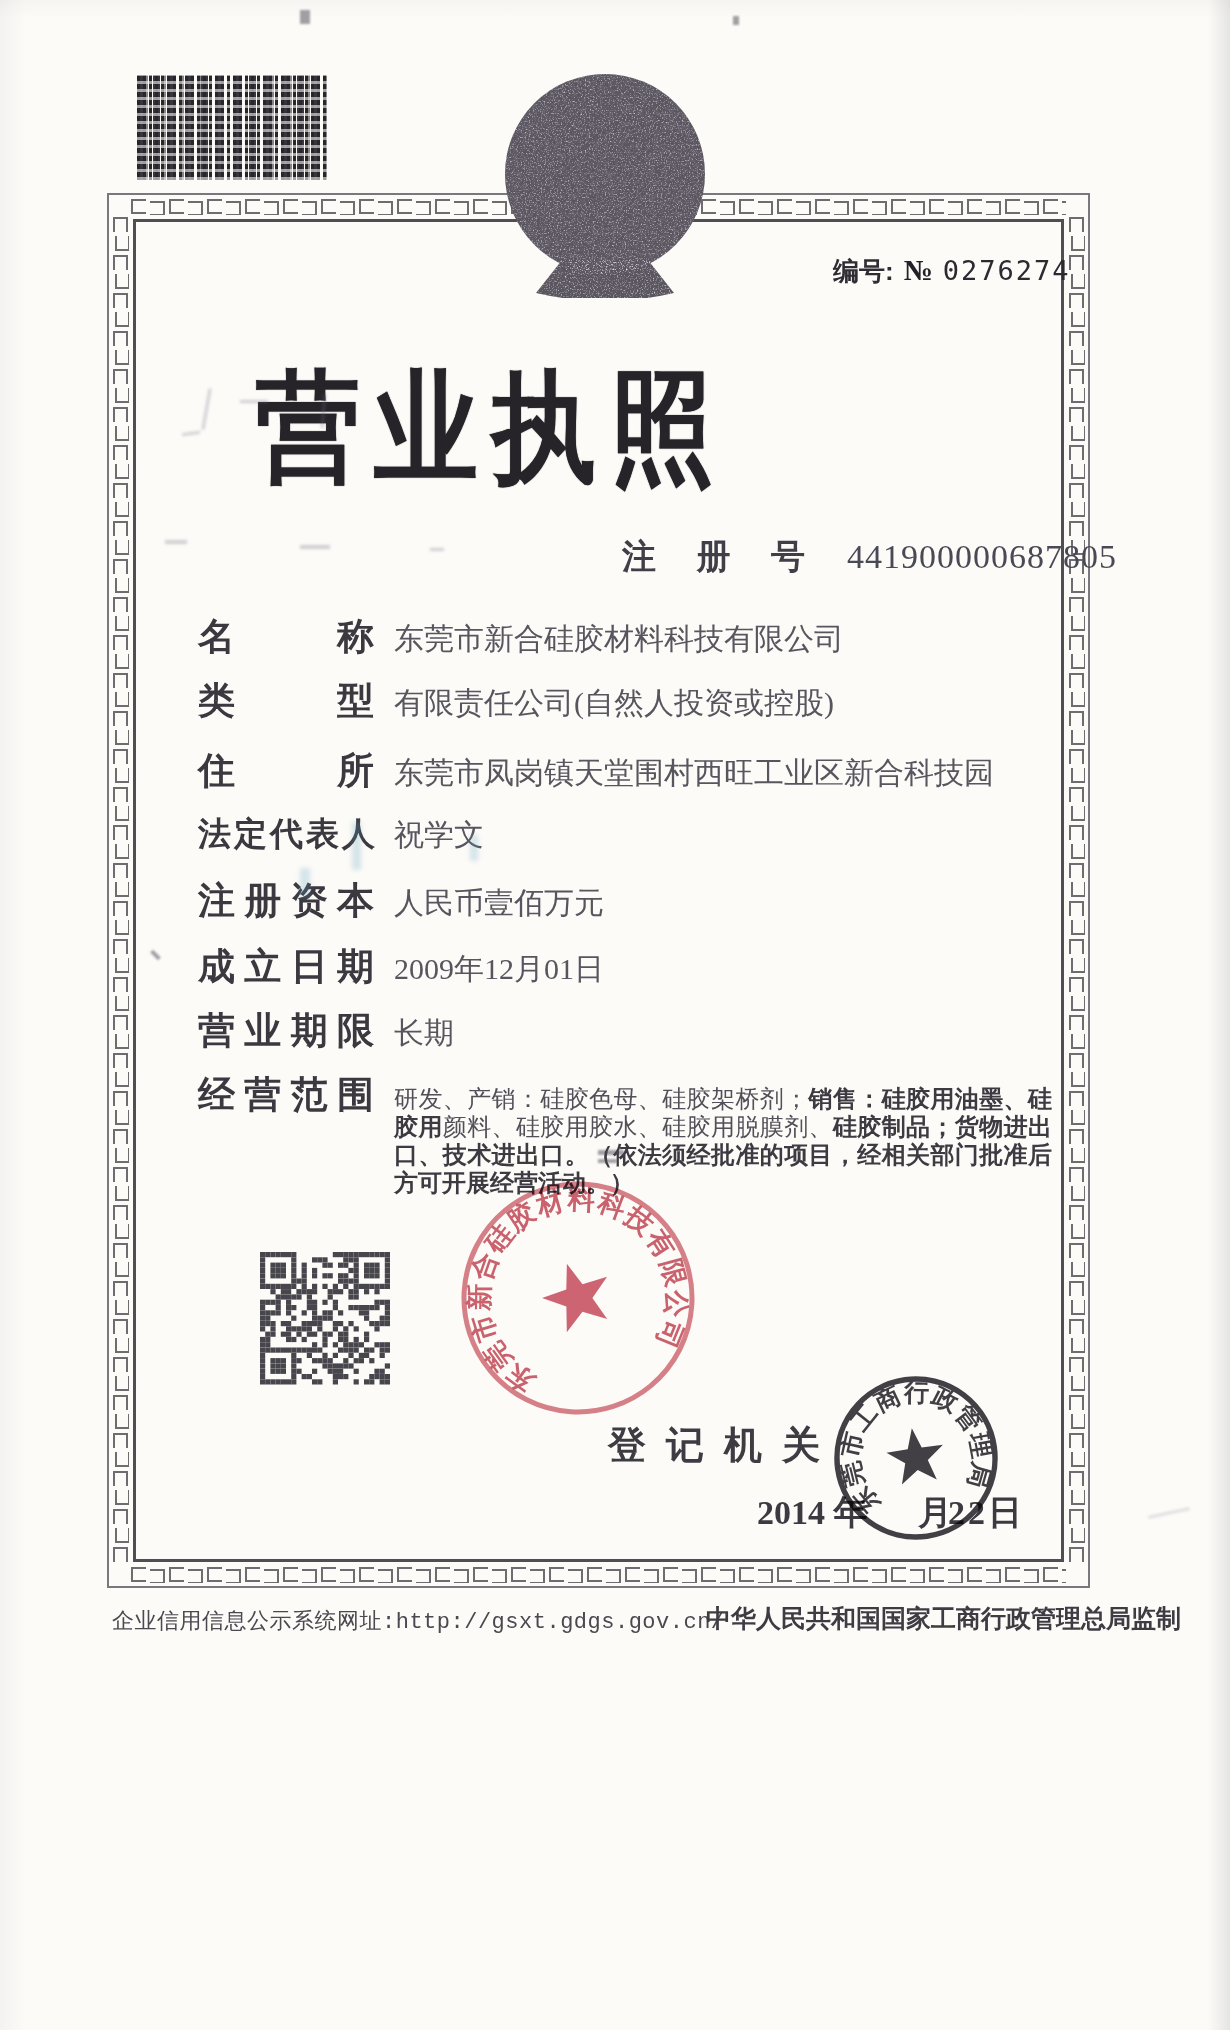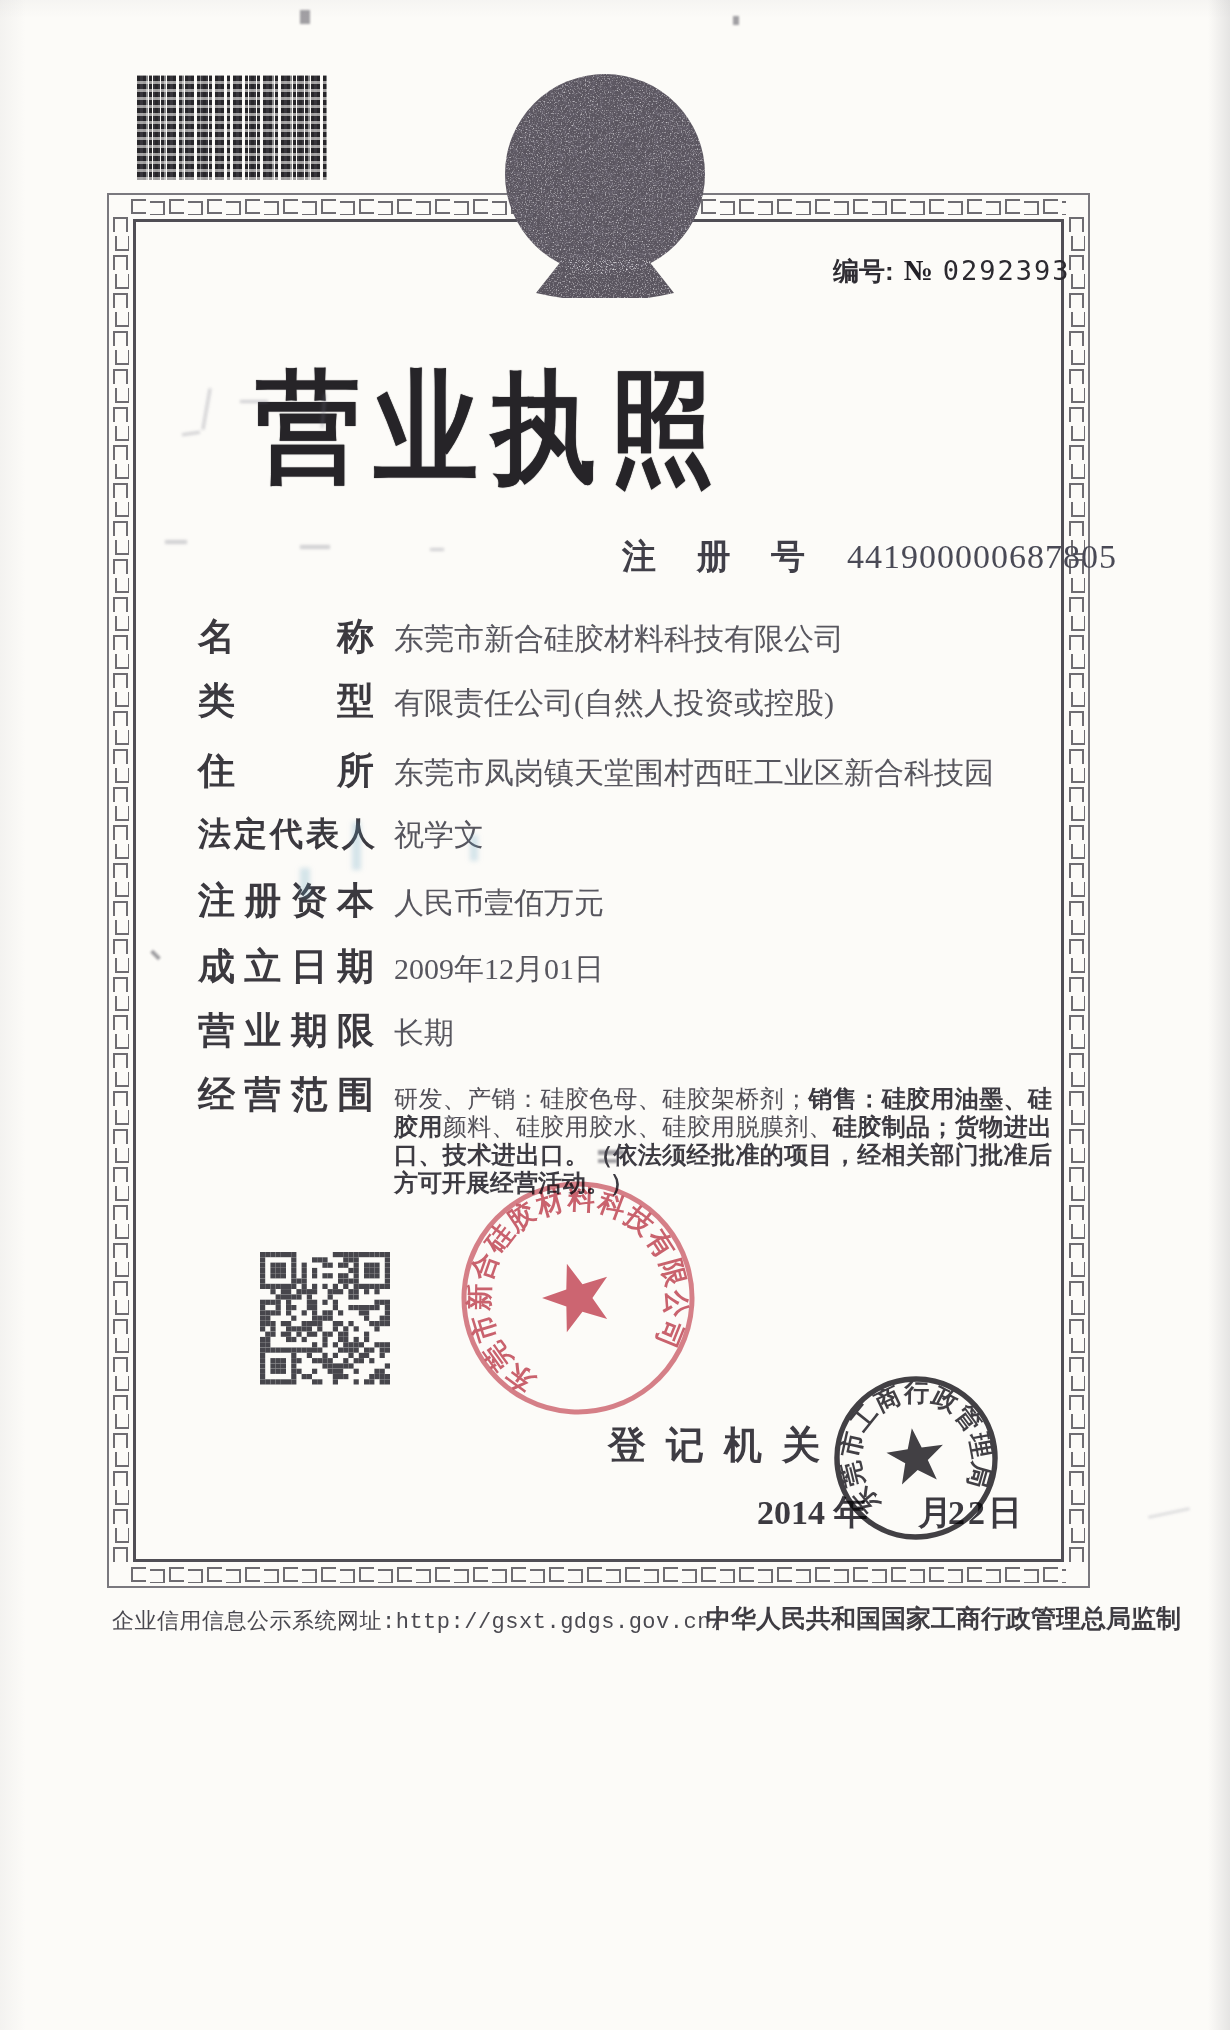--- a/index.html
+++ b/index.html
@@ -373,21 +373,21 @@
         <i class="mh a"></i>
         <i class="mh b"></i>
         <i class="mh a"></i>
       </div>
     <div class="frame-inner"></div>
   </div>
 
   <div class="serial-line">
     <span class="serial-label">编号:</span>
     <span class="serial-symbol">№</span>
-    <span class="serial-number">0292393</span>
+    <span class="serial-number">0276274</span>
   </div>
 
   <div class="doc-title">营业执照</div>
 
   <div class="regno-line">
     <span class="regno-label">注 册 号</span>
     <span class="regno-value">441900000687805</span>
   </div>
 
   <div>

